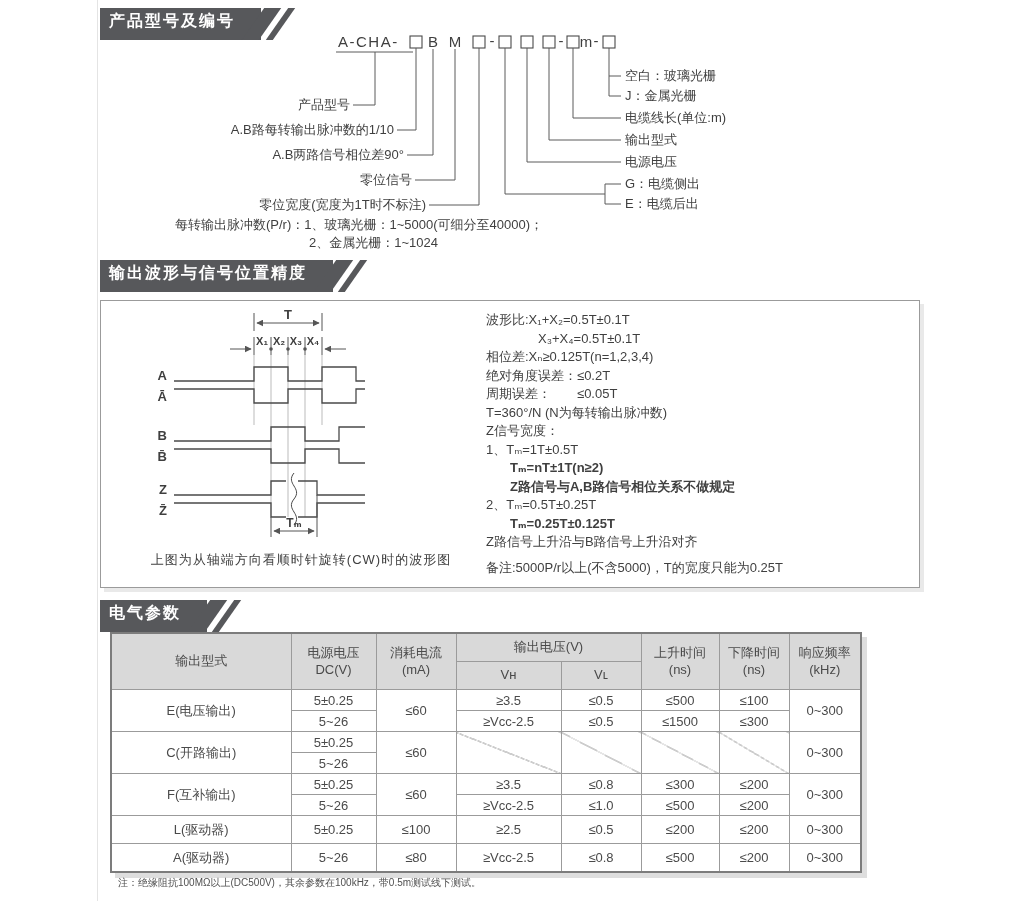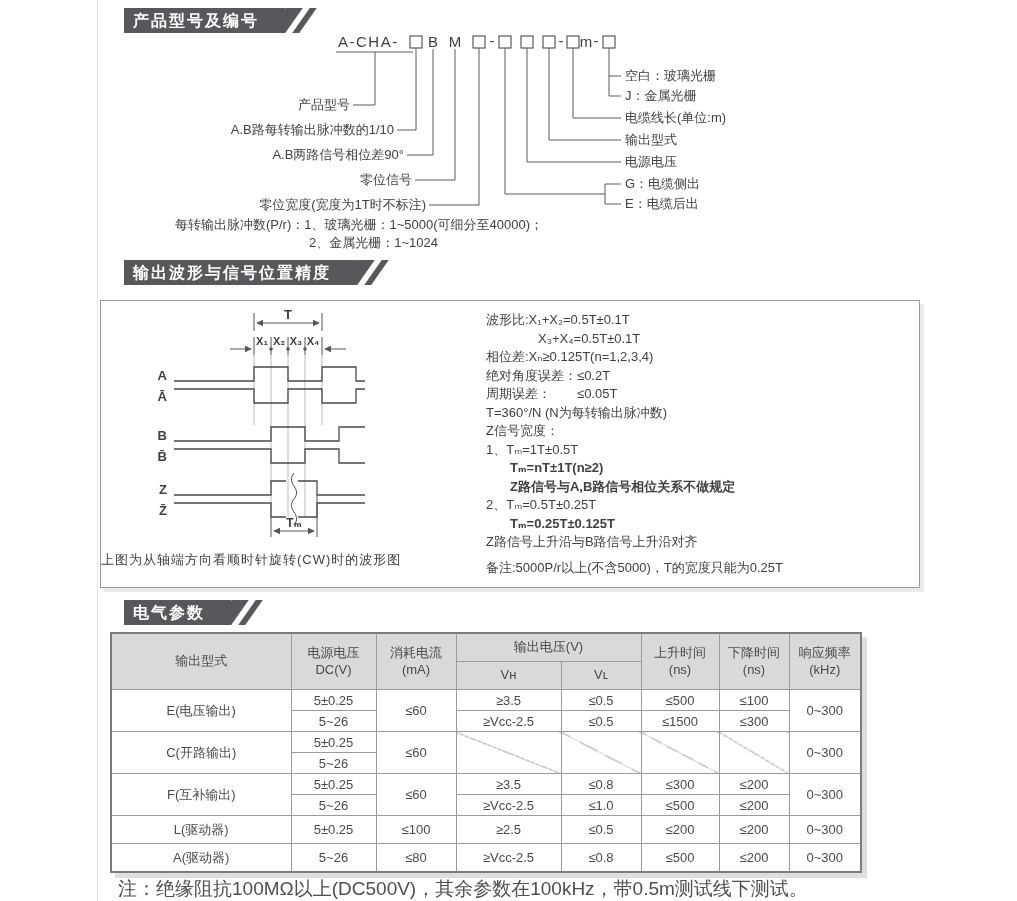--- a/index.html
+++ b/index.html
@@ -5,40 +5,40 @@
   html,body { margin:0; padding:0; }
   body {
     width:1017px; height:901px; background:#ffffff;
     font-family:"Liberation Sans","DejaVu Sans",sans-serif;
     color:#3f3f3f; overflow:hidden;
   }
   .page { position:relative; width:1017px; height:901px; }
   .left-rule { position:absolute; left:97px; top:0; width:1px; height:901px; background:#e4e4e4; }
 
   
-  .sec-header { position:absolute; display:flex; align-items:stretch; height:25px;margin-left:24px; }
+  .sec-header { position:absolute; display:flex; align-items:stretch; height:32px; }
   .sec-bar {
     background:#57585b; color:#ffffff; font-size:16px; font-weight:bold;
     line-height:25px; padding:0 26px 0 9px; letter-spacing:2px; white-space:nowrap;
   }
   .slash { background:#57585b; transform:skewX(-35deg); }
   .slash.thick { width:17px; margin-left:-8px; }
   .slash.thin  { width:7px;  margin-left:7px; }
 
   svg text { font-family:"Liberation Sans","DejaVu Sans",sans-serif; fill:#3f3f3f; }
   .model-svg { position:absolute; left:95px; top:30px; }
 
   
   .wave-box {
     position:absolute; left:100px; top:300px; width:818px; height:286px;
     border:1.5px solid #9b9b9b; background:#ffffff; box-shadow:4px 4px 0 #e9e9e9;
   }
   .wave-svg { position:absolute; left:28px; top:4px; }
   .wave-caption {
-    position:absolute; left:0; top:250px; width:400px; text-align:left;
+    position:absolute; left:0; top:250px; width:400px; text-align:center;
     font-size:13px; color:#3f3f3f; letter-spacing:1px;
   }
   .spec-block { position:absolute; left:385px; top:10px; width:425px; font-size:13px; }
   .spec-line { line-height:18.5px; white-space:pre; }
   .ind-52 { padding-left:52px; }
   .ind-24 { padding-left:24px;font-weight:bold; }
   .gap-top { margin-top:7px; }
 
   
   .etable-wrap { position:absolute; left:110px; top:632px; }
@@ -48,21 +48,21 @@
     box-shadow:5px 5px 0 #dedede; background:#ffffff;
   }
   .etable th, .etable td { border:1px solid #9b9b9b; text-align:center; padding:0; overflow:hidden; }
   .etable thead th { background:#d9d9d9; font-weight:normal; height:27px; line-height:1.3; }
   .etable tr.sub td  { height:20px; }
   .etable tr.tall td { height:27px; }
   .diag {
     background-image:linear-gradient(to right top,
       transparent 49.5%, #9b9b9b 49.5%, #9b9b9b 50.5%, transparent 50.5%);
   }
-  .tnote { position:absolute; left:118px; top:876px; font-size:19px; color:#4f4f4f; }
+  .tnote { position:absolute; left:118px; top:876px; font-size:10px; color:#4f4f4f; }
 </style>
 </head>
 <body>
 
 <div class="page">
   <div class="left-rule"></div>
 
   <div class="sec-header" style="left:100px; top:8px;">
     <div class="sec-bar">产品型号及编号</div>
     <div class="slash thick"></div>

